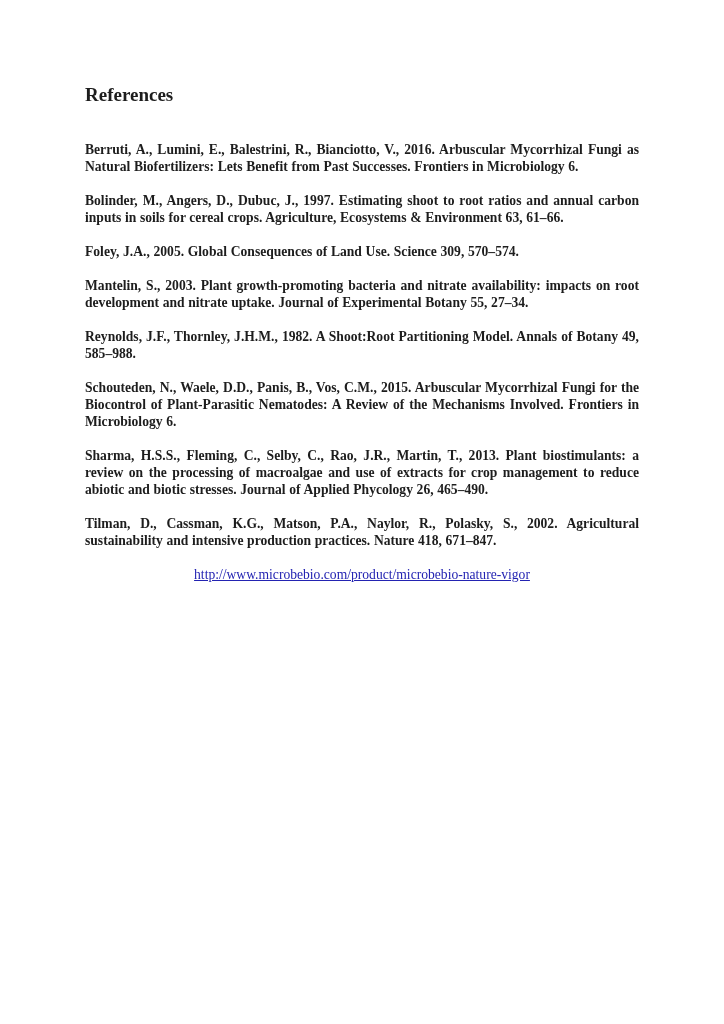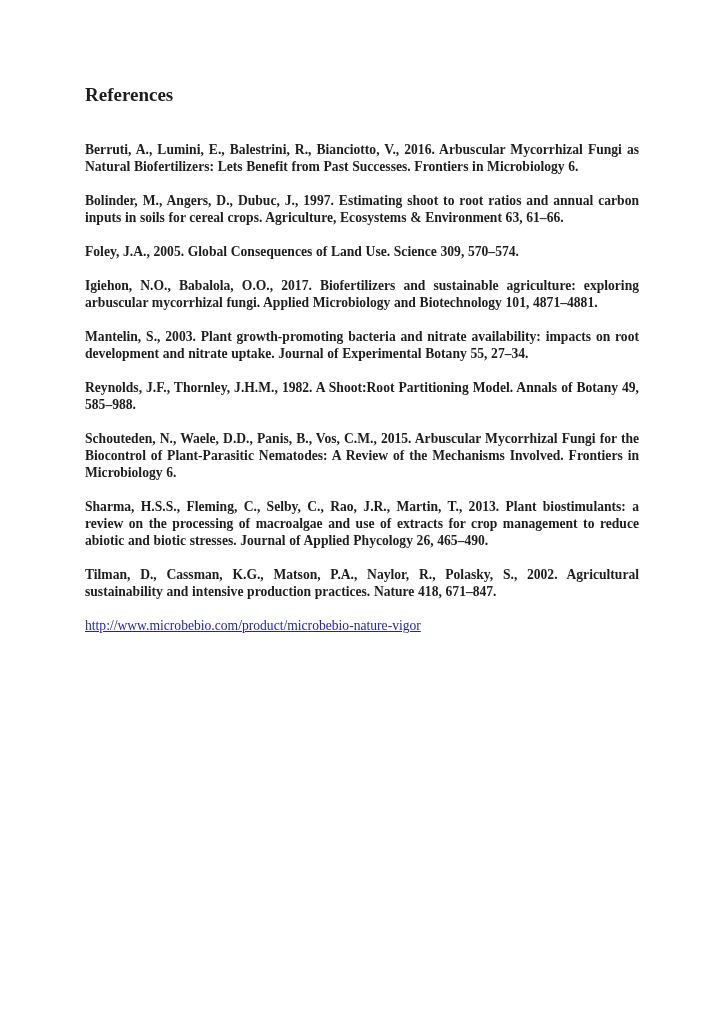--- a/index.html
+++ b/index.html
@@ -36,20 +36,21 @@
     word-spacing: 0.02em;
     font-weight: bold;
   }
   .ref.no-gap {
     margin-bottom: 0;
   }
   .link-para {
     font-size: 13.6px;
     line-height: 17px;
     margin: 0;
+    text-align: center;
   }
   .url-link {
     text-decoration: underline;
     cursor: pointer;
   }
   .page-number {
     position: absolute;
     right: 86px;
     top: 945px;
     font-size: 12.5px;
@@ -61,21 +62,20 @@
 <body>
 
 <div class="page">
   <div class="content">
 
     <h1 class="heading">References</h1>
 
     <p class="ref">Berruti, A., Lumini, E., Balestrini, R., Bianciotto, V., 2016. Arbuscular Mycorrhizal Fungi as Natural Biofertilizers: Lets Benefit from Past Successes. Frontiers in Microbiology 6.</p>
     <p class="ref">Bolinder, M., Angers, D., Dubuc, J., 1997. Estimating shoot to root ratios and annual carbon inputs in soils for cereal crops. Agriculture, Ecosystems &amp; Environment 63, 61–66.</p>
     <p class="ref">Foley, J.A., 2005. Global Consequences of Land Use. Science 309, 570–574.</p>
-    <p class="ref">Igiehon, N.O., Babalola, O.O., 2017. Biofertilizers and sustainable agriculture: exploring arbuscular mycorrhizal fungi. Applied Microbiology and Biotechnology 101, 4871–4881.</p>
     <p class="ref">Mantelin, S., 2003. Plant growth-promoting bacteria and nitrate availability: impacts on root development and nitrate uptake. Journal of Experimental Botany 55, 27–34.</p>
     <p class="ref">Reynolds, J.F., Thornley, J.H.M., 1982. A Shoot:Root Partitioning Model. Annals of Botany 49, 585–988.</p>
     <p class="ref">Schouteden, N., Waele, D.D., Panis, B., Vos, C.M., 2015. Arbuscular Mycorrhizal Fungi for the Biocontrol of Plant-Parasitic Nematodes: A Review of the Mechanisms Involved. Frontiers in Microbiology 6.</p>
     <p class="ref">Sharma, H.S.S., Fleming, C., Selby, C., Rao, J.R., Martin, T., 2013. Plant biostimulants: a review on the processing of macroalgae and use of extracts for crop management to reduce abiotic and biotic stresses. Journal of Applied Phycology 26, 465–490.</p>
     <p class="ref">Tilman, D., Cassman, K.G., Matson, P.A., Naylor, R., Polasky, S., 2002. Agricultural sustainability and intensive production practices. Nature 418, 671–847.</p>
 
     <p class="link-para"><a class="url-link" style="color: rgb(35, 35, 178);">http://www.microbebio.com/product/microbebio-nature-vigor</a></p>
 
   </div>
 

